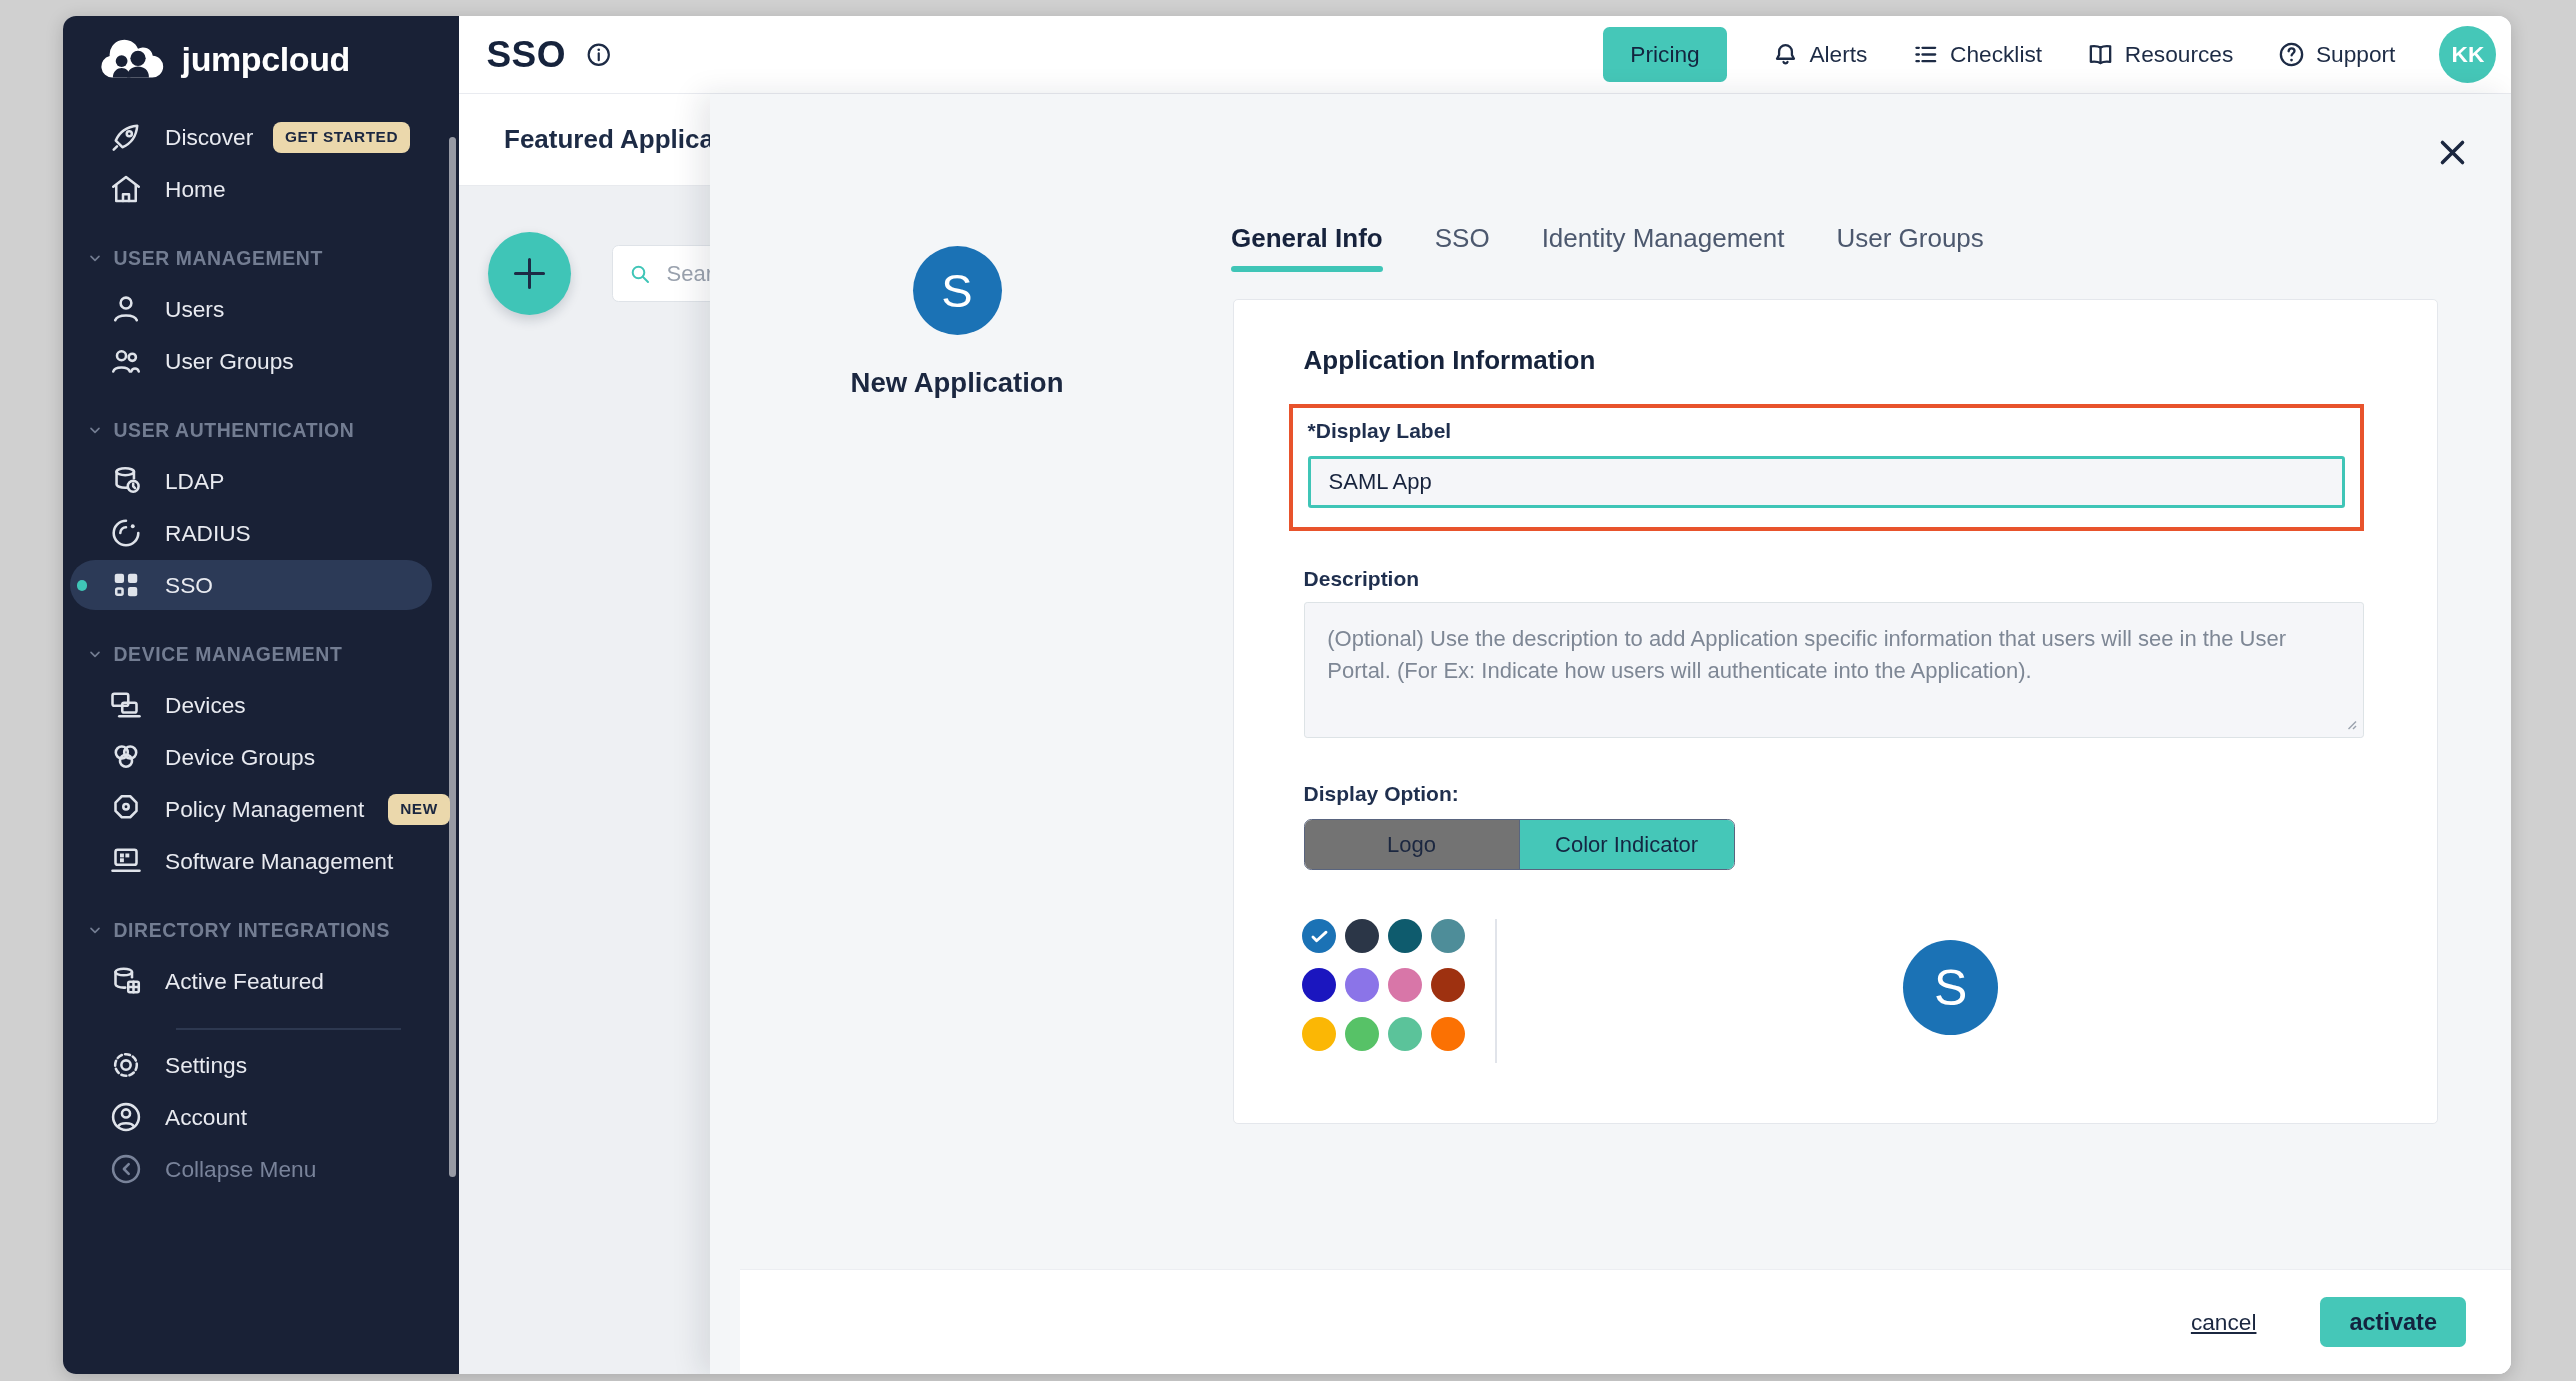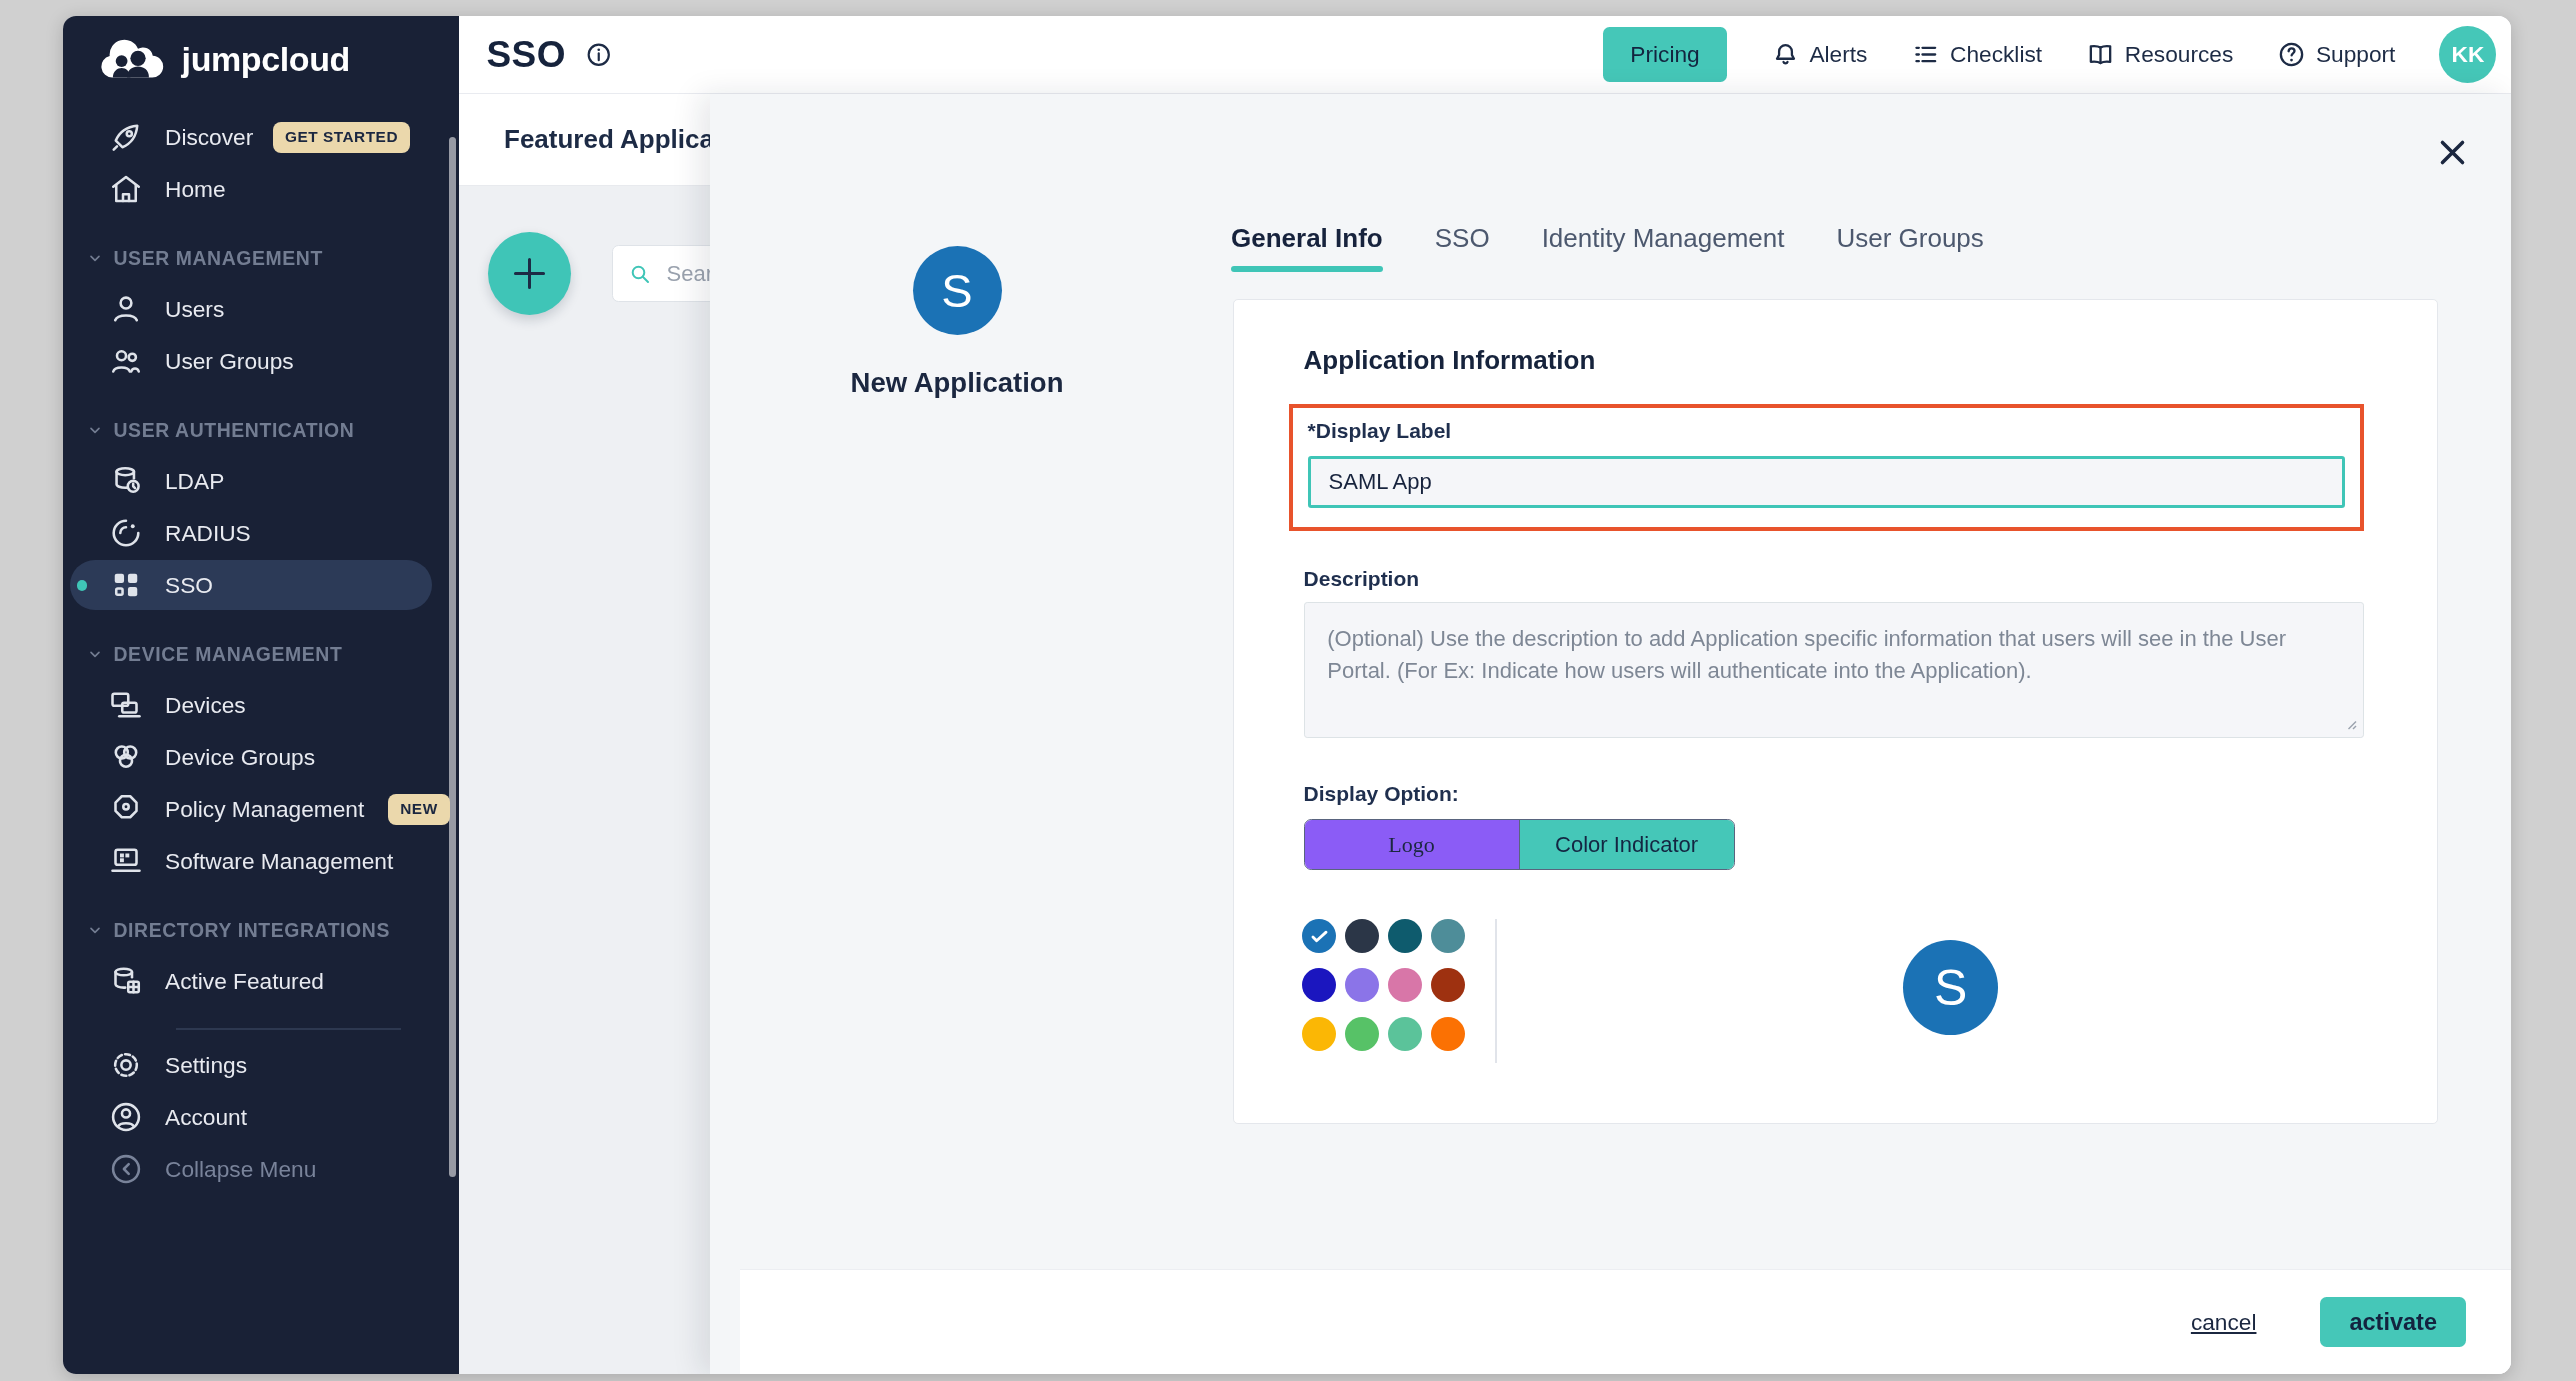--- a/index.html
+++ b/index.html
@@ -72,21 +72,21 @@
   .txt-input{display:block;margin-top:13px;width:100%;box-sizing:border-box;height:52px;background:#f5f6f9;border:3.2px solid #3FC5B7;border-radius:3.2px;font-size:22px;font-family:inherit;padding:0 18px;color:#17233d;outline:none;}
   .desc-label{margin:36px 0 0 14.6px;}
   .ta-wrap{position:relative;margin:11.3px 0 0 14.6px;}
   .ta-wrap textarea{display:block;width:100%;box-sizing:border-box;height:136px;background:#f5f6f9;border:1.6px solid #dde3e6;border-radius:3.2px;padding:19.4px 22.7px;font-size:22px;line-height:32px;font-family:inherit;color:#5e6877;resize:none;outline:none;}
   .ta-wrap textarea::placeholder{color:#7e8795;}
   .ta-grip{position:absolute;right:4.9px;bottom:6.5px;width:18px;height:18px;pointer-events:none;}
   .ta-grip svg{width:18px;height:18px;stroke:#9aa2ae;stroke-width:1.8;fill:none;}
   .opt-label{margin:44px 0 0 14.6px;}
   .toggle{margin:13px 0 0 14.6px;display:inline-flex;border:1.6px solid #59647e;border-radius:7.3px;overflow:hidden;height:49px;}
   .seg{width:214px;display:flex;align-items:center;justify-content:center;font-size:22px;cursor:pointer;}
-  .seg-logo{background:#8b5cf6;color:#1b2740;border-right:1.6px solid #59647e;font-family:Liberation Serif, serif;}
+  .seg-logo{background:#737373;color:#1b2740;border-right:1.6px solid #59647e;}
   .seg-color{background:#45C7B8;color:#142642;font-weight:500;}
   .swatch-area{margin:49px 0 0 13px;display:flex;align-items:flex-start;}
   .swatches{display:grid;grid-template-columns:repeat(4,34px);gap:14.6px 9px;}
   .sw{width:34px;height:34px;border-radius:50%;position:relative;cursor:pointer;}
   .sw svg{position:absolute;left:6.5px;top:6.5px;width:21px;height:21px;stroke:#ffffff;stroke-width:3.2;stroke-linecap:round;stroke-linejoin:round;fill:none;}
   .vdiv{width:2.4px;height:144px;background:#e1e4ea;margin:0 40px 0 30px;flex:none;}
   .preview-circle{width:95px;height:95px;font-size:50px;margin-top:21px;}
 
   .m-footer{position:absolute;left:0;right:0;bottom:0;height:105px;background:#ffffff;border-top:0.8px solid #eceef2;display:flex;align-items:center;justify-content:flex-end;gap:58px;padding-right:45px;box-sizing:border-box;margin-left:30px;}
   .cancel-link{font-size:22.7px;color:#1b2740;text-decoration:underline;background:none;border:none;font-family:inherit;cursor:pointer;}

